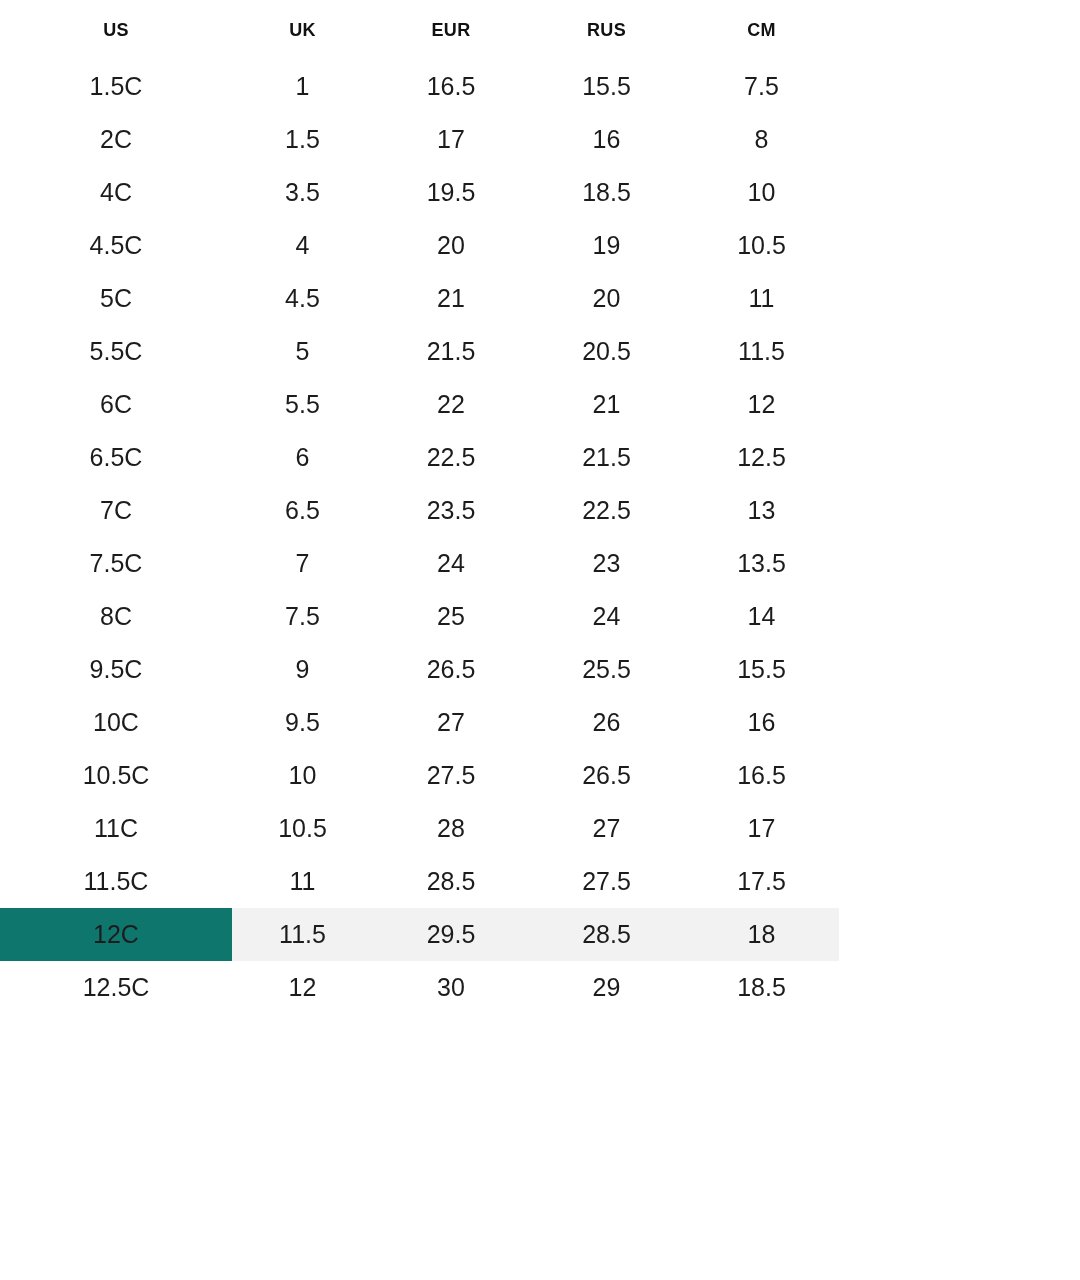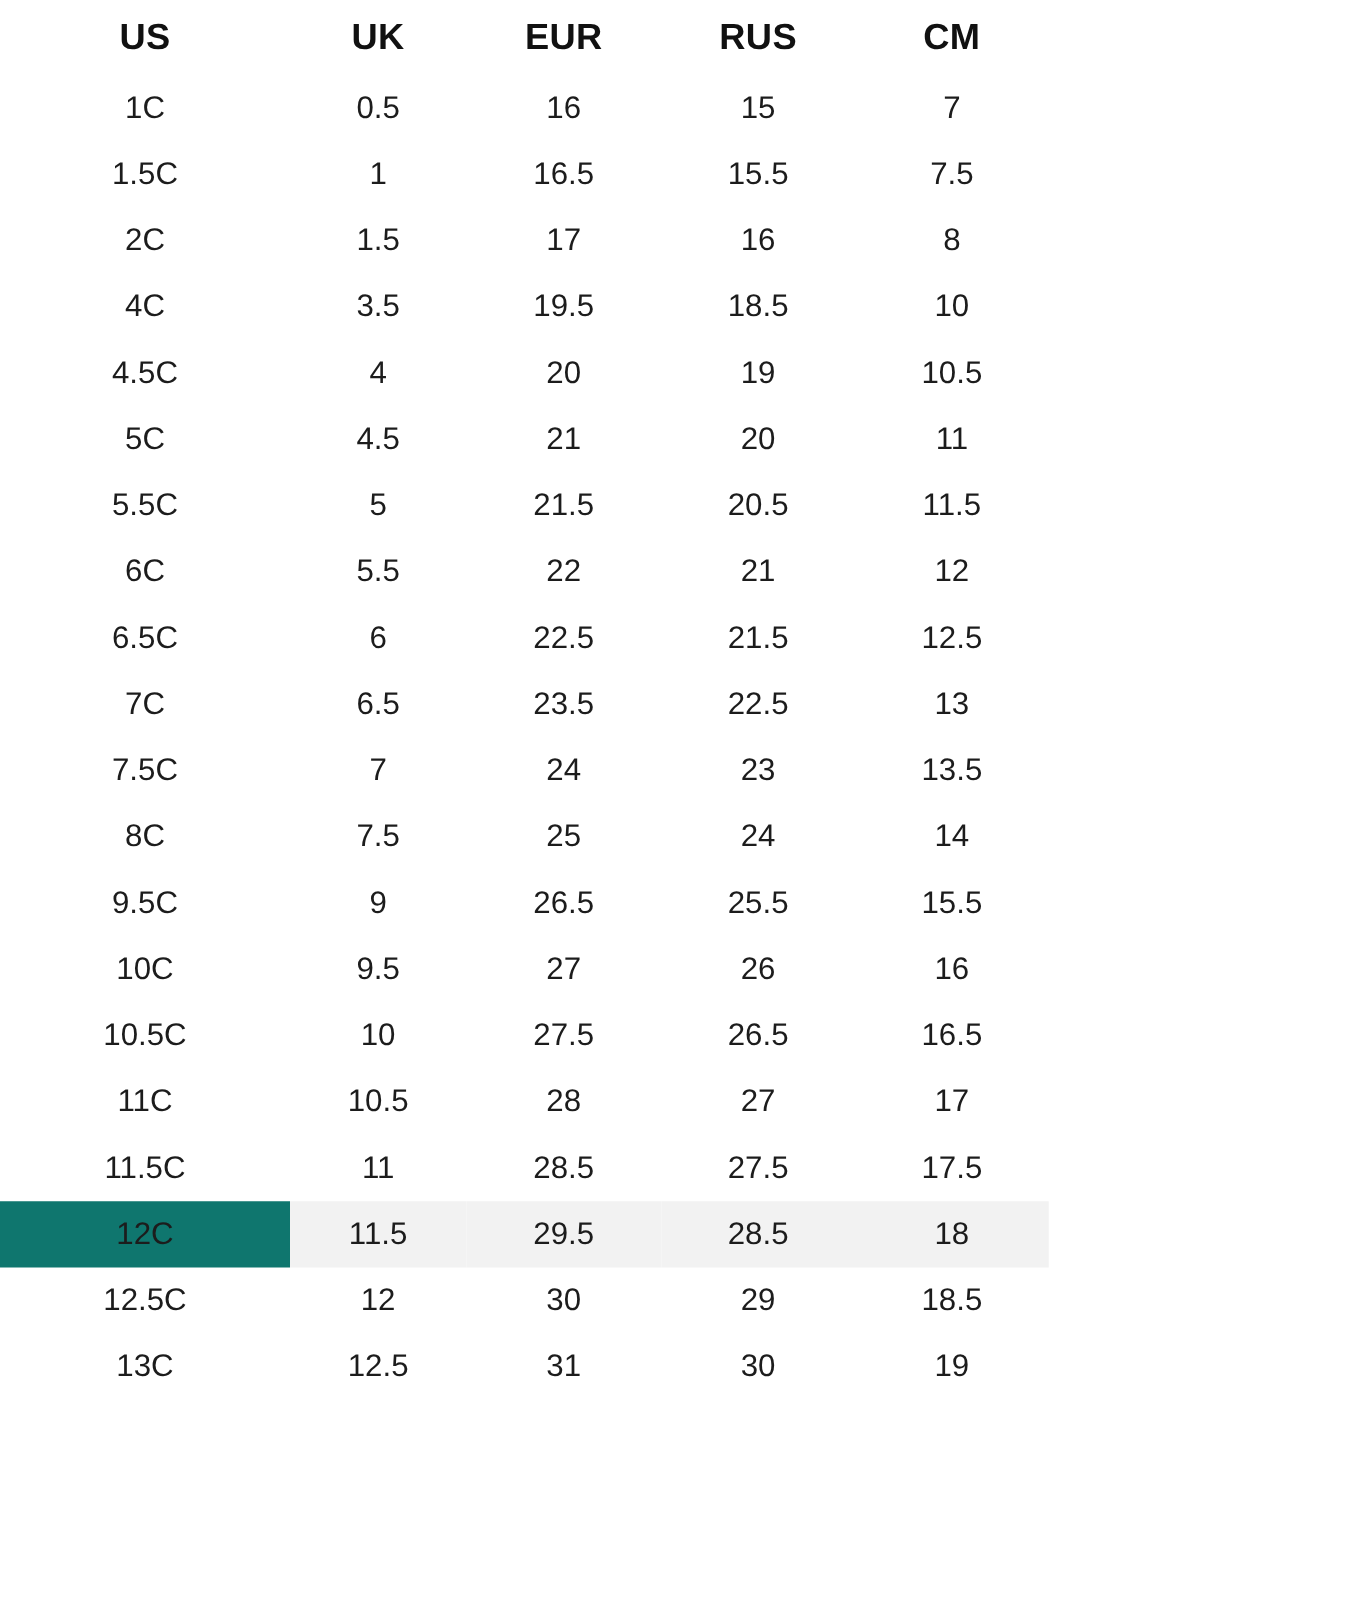--- a/index.html
+++ b/index.html
@@ -34,21 +34,21 @@
     padding: 0;
     margin: 0;
     height: 53px;
     line-height: 53px;
     text-align: center;
     vertical-align: middle;
     border: 0;
   }
 
   .size-chart thead th {
-    font-size: 29px;
+    font-size: 18px;
     font-weight: bold;
     color: #111111;
     letter-spacing: 0.3px;
     height: 60px;
     line-height: 60px;
   }
 
   .size-chart tbody td {
     font-size: 25px;
     font-weight: normal;
@@ -82,28 +82,20 @@
         <th>US</th>
         <th>UK</th>
         <th>EUR</th>
         <th>RUS</th>
         <th>CM</th>
         <th class="cell-pad"></th>
       </tr>
   </thead>
   <tbody>
       <tr>
-        <td>1C</td>
-        <td>0.5</td>
-        <td>16</td>
-        <td>15</td>
-        <td>7</td>
-        <td class="cell-pad"></td>
-      </tr>
-      <tr>
         <td>1.5C</td>
         <td>1</td>
         <td>16.5</td>
         <td>15.5</td>
         <td>7.5</td>
         <td class="cell-pad"></td>
       </tr>
       <tr>
         <td>2C</td>
         <td>1.5</td>
@@ -233,22 +225,14 @@
         <td class="cell-pad"></td>
       </tr>
       <tr>
         <td>12.5C</td>
         <td>12</td>
         <td>30</td>
         <td>29</td>
         <td>18.5</td>
         <td class="cell-pad"></td>
       </tr>
-      <tr>
-        <td>13C</td>
-        <td>12.5</td>
-        <td>31</td>
-        <td>30</td>
-        <td>19</td>
-        <td class="cell-pad"></td>
-      </tr>
     </tbody>
 </table>
 
 </body></html>

